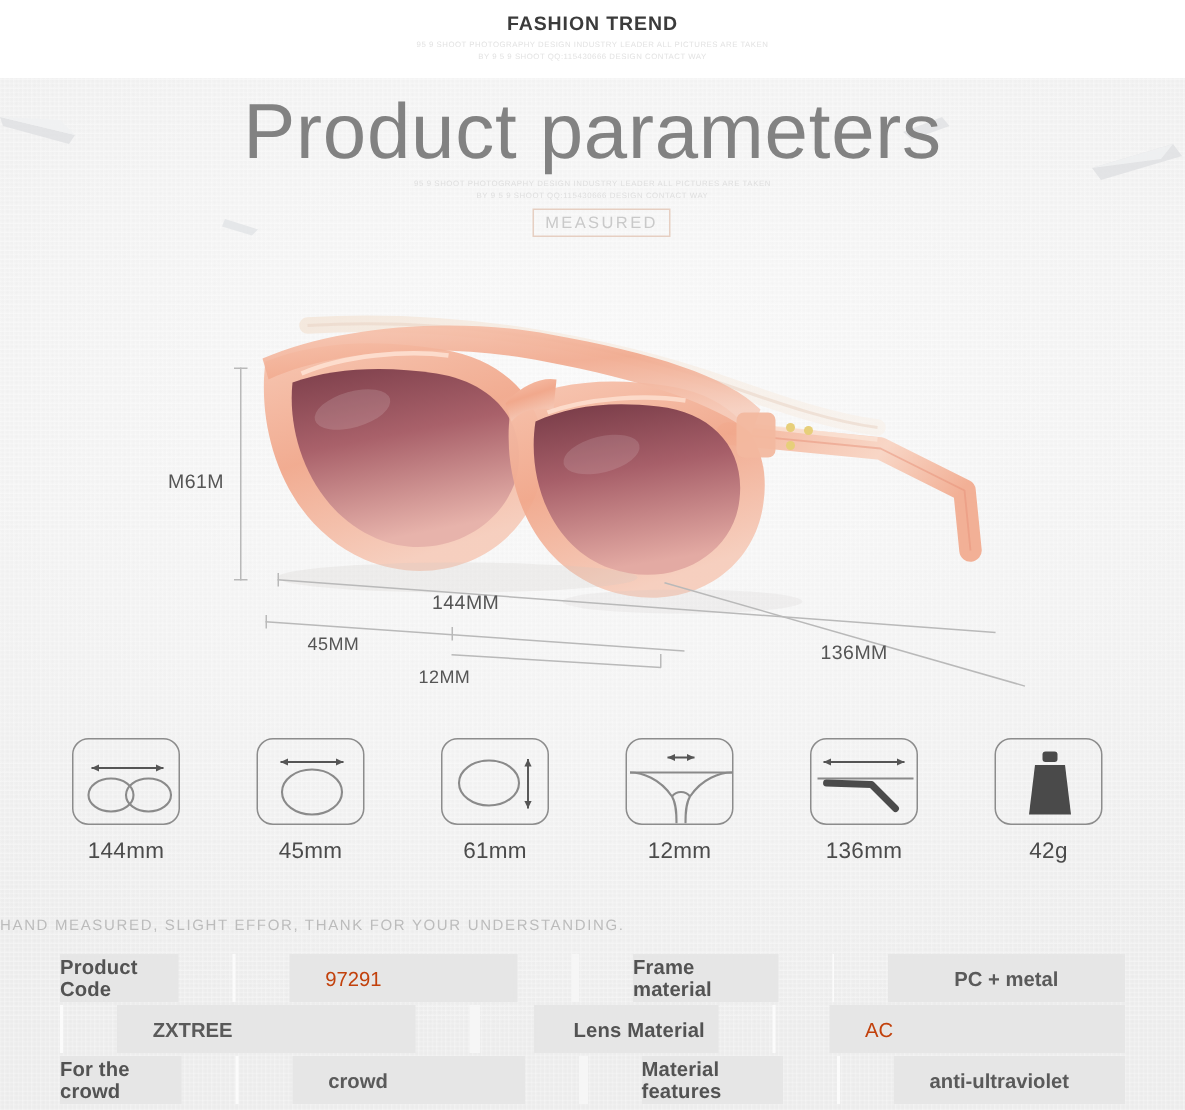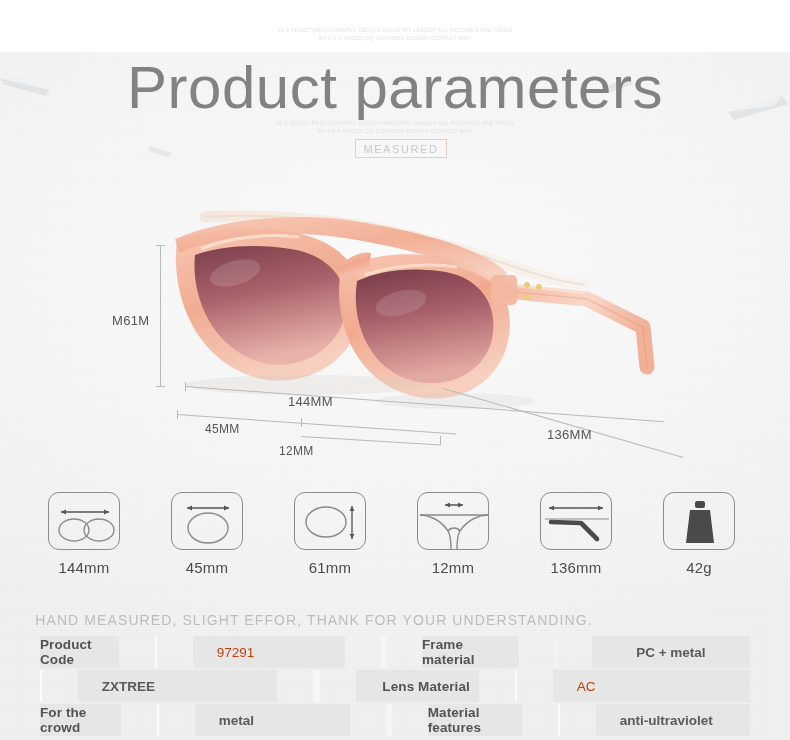--- a/index.html
+++ b/index.html
@@ -62,21 +62,21 @@
       repeating-linear-gradient(90deg, rgba(255,255,255,.45) 0px, rgba(255,255,255,0) 1px, rgba(0,0,0,.01) 2px, rgba(255,255,255,0) 3px);
     pointer-events: none;
   }
 
   
   .big-title {
     position: absolute;
     left: 0; top: 6px;
     width: 790px;
     text-align: center;
-    font-size: 60px;
+    font-size: 52px;
     font-weight: 400;
     color: #828282;
     letter-spacing: .5px;
     line-height: 60px;
   }
   .title-sub {
     position: absolute;
     left: 0; top: 68px;
     width: 790px;
     text-align: center;
@@ -151,22 +151,22 @@
     font-size: 15px;
     color: #4b4b4b;
     letter-spacing: .2px;
   }
 
   
   .disclaimer {
     position: absolute;
     left: 0; top: 560px;
     width: 628px;
-    text-align: center;
-    font-size: 14px;
+    text-align: left;
+    font-size: 10px;
     letter-spacing: 1.1px;
     color: #bcbcbc;
   }
 
   
   .ptable {
     position: absolute;
     left: 40px; top: 584px;
     width: 710px;
   }
@@ -198,20 +198,21 @@
   }
   .pval.bold { font-weight: bold; color: #5a5a5a; }
   .pval.light { color: #c2410c; font-weight: normal; }
   .gap { width: 2px; background: #fbfbfb; height: 32px; }
   .colgap { width: 8px; height: 32px; background: #f6f6f6; }
 </style>
 </head>
 <body>
 
 <div class="header-band">
+  <div class="header-title">FASHION TREND</div>
   <div class="header-sub">95 9 SHOOT PHOTOGRAPHY DESIGN INDUSTRY LEADER ALL PICTURES ARE TAKEN
 BY 9 5 9 SHOOT QQ:115430666 DESIGN CONTACT WAY</div>
 </div>
 
 <div class="stage">
   <div class="noise"></div>
 
   <svg class="ribbon" style="left:0px; top:18px;" width="60" height="36" viewBox="0 0 60 36">
     <polygon points="0,8 50,20 46,26 2,14" fill="#dfe1e3" opacity=".85"></polygon>
     <polygon points="0,8 50,20 40,10" fill="#f0f1f2" opacity=".9"></polygon>
@@ -420,21 +421,21 @@
       <div class="pcell pval bold" style="width:222px;">ZXTREE</div>
       <div class="colgap"></div>
       <div class="pcell pkey" style="width:138px;">Lens Material</div>
       <div class="gap"></div>
       <div class="pcell pval light" style="width:220px;">AC</div>
     </div>
 
     <div class="prow">
       <div class="pcell pkey" style="width:118px;">For the crowd</div>
       <div class="gap"></div>
-      <div class="pcell pval bold" style="width:222px;">metal</div>
+      <div class="pcell pval bold" style="width:222px;">crowd</div>
       <div class="colgap"></div>
       <div class="pcell pkey" style="width:138px;">Material features</div>
       <div class="gap"></div>
       <div class="pcell pval bold" style="width:220px;">anti-ultraviolet</div>
     </div>
 
   </div>
 </div>
 
 </body></html>

